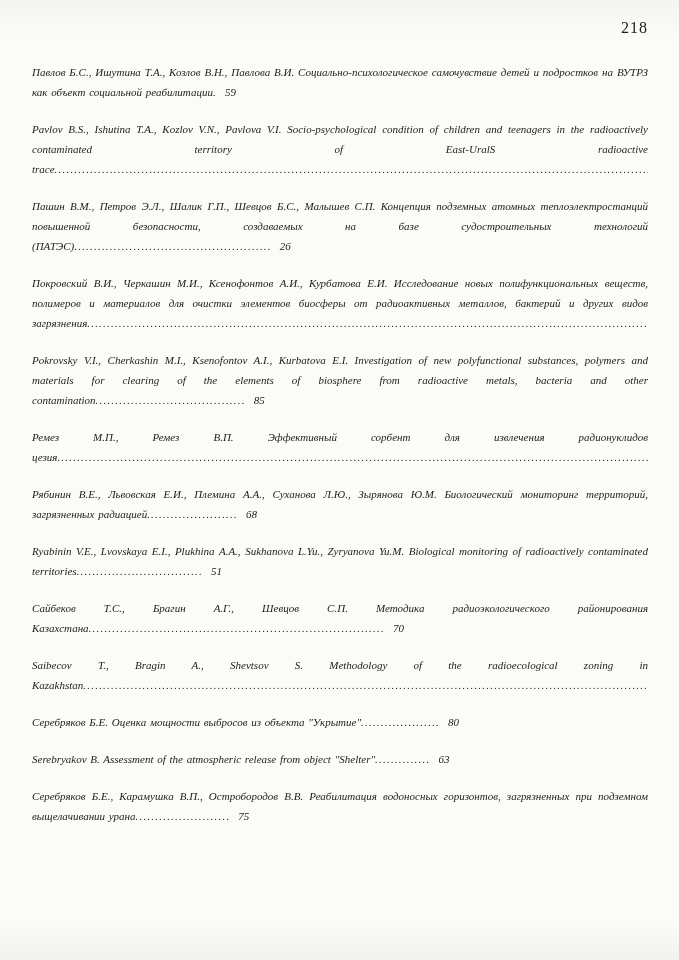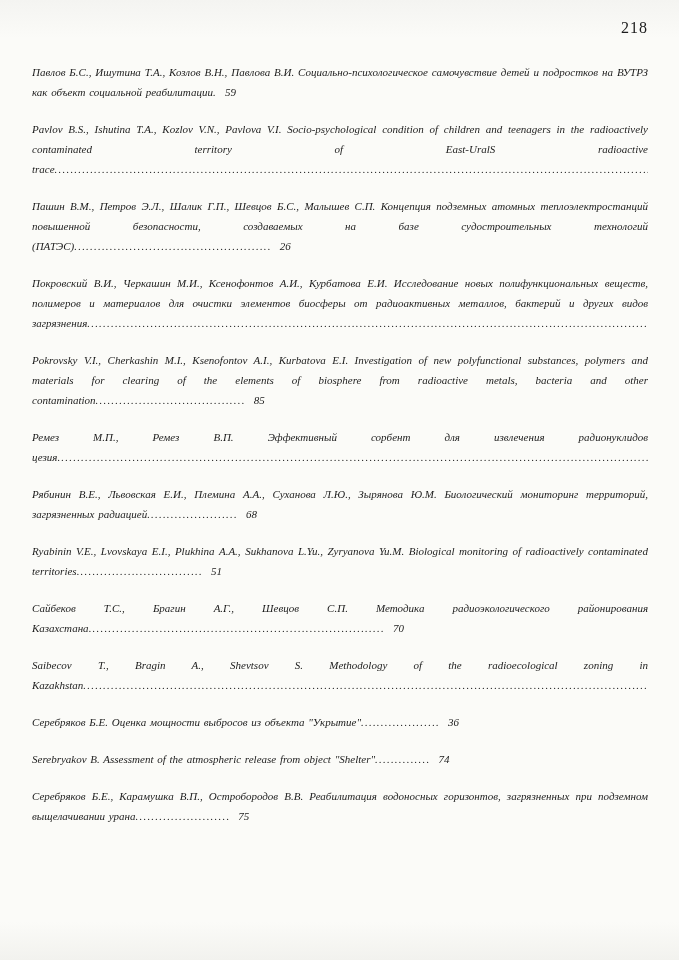--- a/index.html
+++ b/index.html
@@ -76,20 +76,20 @@
 
 
     <p class="entry"><span class="t">Рябинин В.Е., Львовская Е.И., Племина А.А., Суханова Л.Ю., Зырянова Ю.М. Биологический мониторинг территорий, загрязненных радиацией</span><span class="leader">.......................</span><span class="pg">68</span></p>
 
     <p class="entry"><span class="t">Ryabinin V.E., Lvovskaya E.I., Plukhina A.A., Sukhanova L.Yu., Zyryanova Yu.M. Biological monitoring of radioactively contaminated territories</span><span class="leader">................................</span><span class="pg">51</span></p>
 
     <p class="entry"><span class="t">Сайбеков Т.С., Брагин А.Г., Шевцов С.П. Методика радиоэкологического районирования Казахстана</span><span class="leader">...........................................................................</span><span class="pg">70</span></p>
 
     <p class="entry"><span class="t">Saibecov T., Bragin A., Shevtsov S. Methodology of the radioecological zoning in Kazakhstan</span><span class="leader">...............................................................................................................................................................................................................................................................................................................................................................................................................</span></p>
 
-    <p class="entry"><span class="t">Серебряков Б.Е. Оценка мощности выбросов из объекта "Укрытие"</span><span class="leader">....................</span><span class="pg">36</span></p>
+    <p class="entry"><span class="t">Серебряков Б.Е. Оценка мощности выбросов из объекта "Укрытие"</span><span class="leader">....................</span><span class="pg">80</span></p>
 
-    <p class="entry"><span class="t">Serebryakov B. Assessment of the atmospheric release from object "Shelter"</span><span class="leader">..............</span><span class="pg">74</span></p>
+    <p class="entry"><span class="t">Serebryakov B. Assessment of the atmospheric release from object "Shelter"</span><span class="leader">..............</span><span class="pg">63</span></p>
 
     <p class="entry"><span class="t">Серебряков Б.Е., Карамушка В.П., Остробородов В.В. Реабилитация водоносных горизонтов, загрязненных при подземном выщелачивании урана</span><span class="leader">........................</span><span class="pg">75</span></p>
 
   </div>
 </div>
 
 </body></html>

